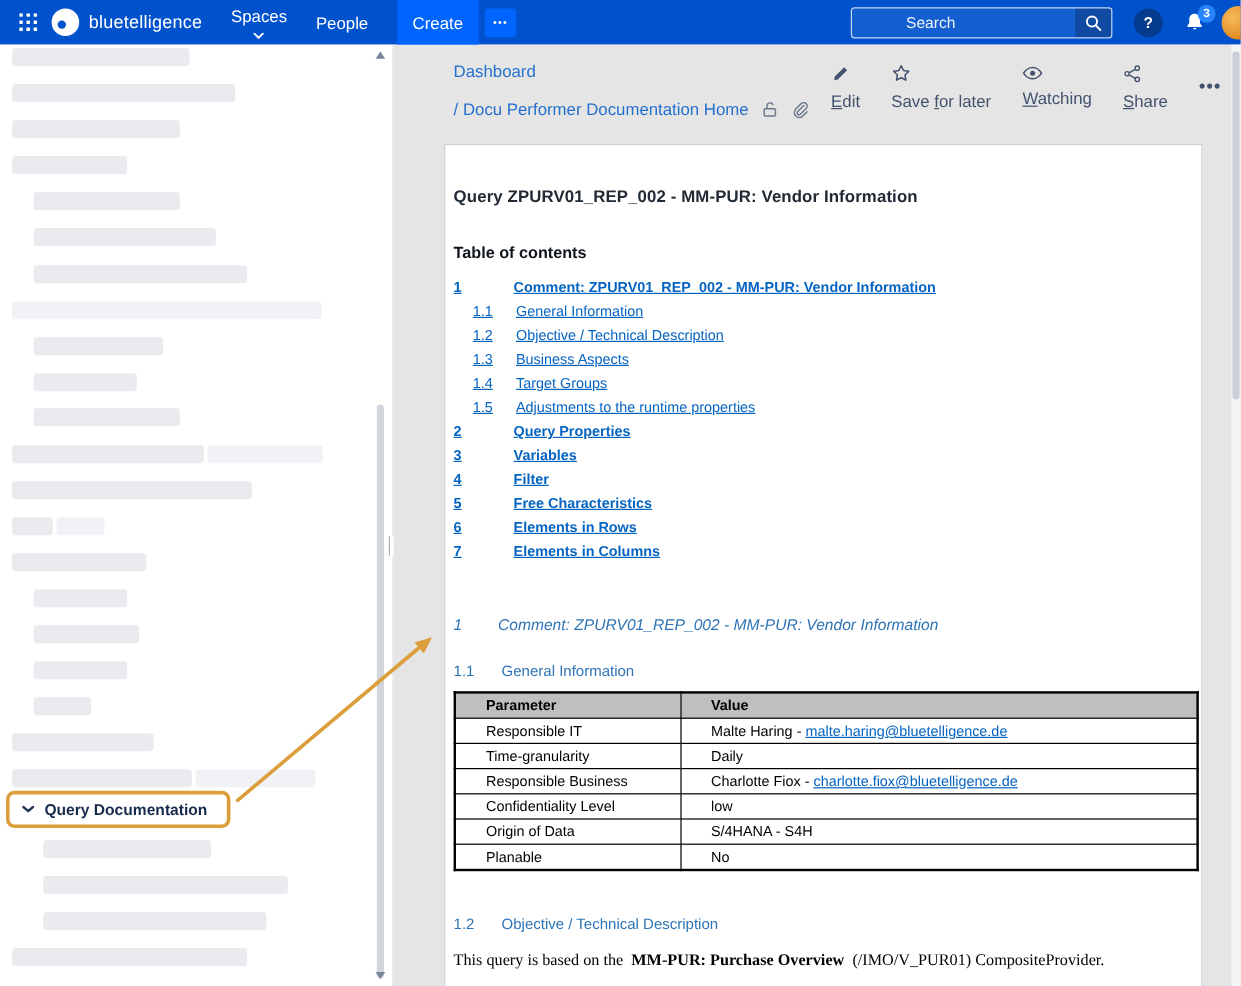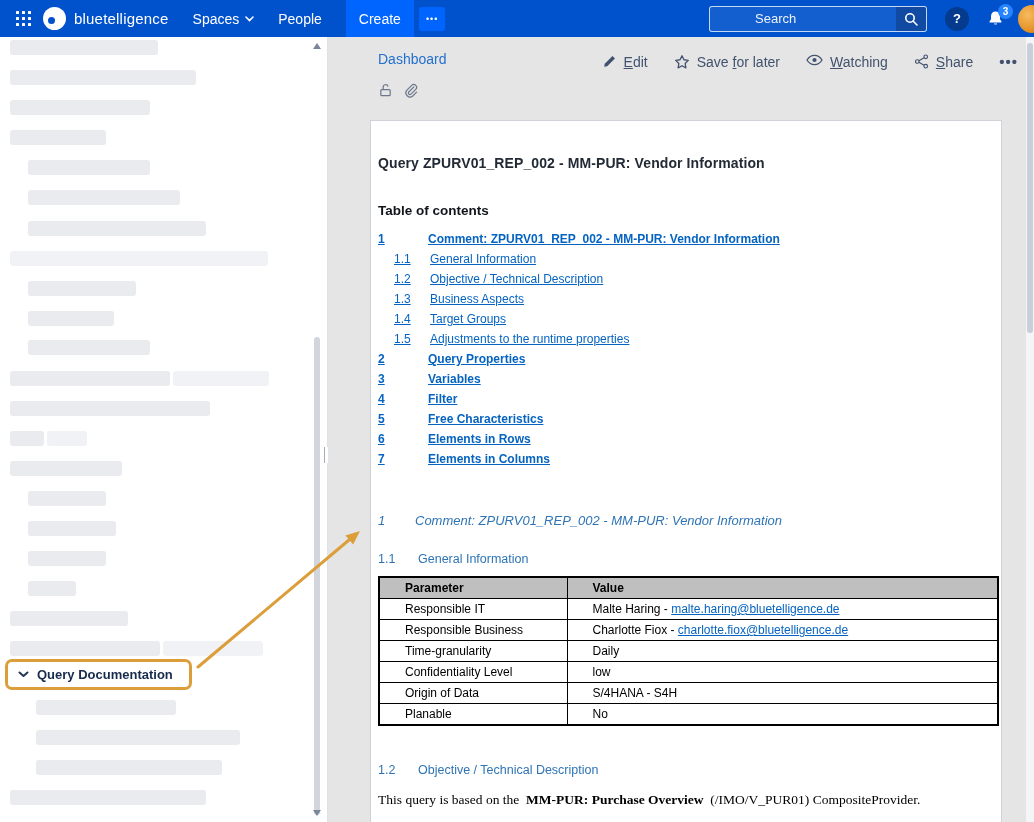--- a/index.html
+++ b/index.html
@@ -4,21 +4,21 @@
 <style>
   * { box-sizing: border-box; margin: 0; padding: 0; }
   html, body { width: 1034px; height: 822px; }
   body {
     position: relative;
     overflow: hidden;
     background: #fff;
     font-family: "Liberation Sans", sans-serif;
     color: #172B4D;
   }
-  button { background: none; border: none; font: inherit; color: inherit; cursor: pointer; }
+  button { background: none; border: none; font: inherit; color: inherit; cursor: pointer; flex-direction: column; }
   a { cursor: pointer; }
 
   
   .topnav {
     position: absolute; top: 0; left: 0; right: 0; height: 37px;
     background: var(--nav-blue, #0052CC);
     display: flex; align-items: center;
     padding-left: 10px;
     z-index: 40; overflow: hidden;
     color: #fff;
@@ -259,20 +259,21 @@
 
 <div class="divider">
   <span class="grip"></span>
 </div>
 
 <main class="content">
 
   <div class="crumbs">
     <a class="crumb">Dashboard</a>
     <div class="crumb-line2">
+      <a class="crumb">/ Docu Performer Documentation Home</a>
       <span class="mini-icon">
         <svg width="15" height="15" viewBox="0 0 16 16">
           <g stroke="#6B778C" stroke-width="1.3" fill="none">
             <rect x="3" y="7" width="10" height="6.5" rx="1"></rect>
             <path d="M5.5 7V4.6a2.7 2.7 0 0 1 5.3-.8"></path>
           </g>
         </svg>
       </span>
       <span class="mini-icon">
         <svg width="15" height="15" viewBox="0 0 16 16">
@@ -393,26 +394,26 @@
           <th>Parameter</th>
           <th>Value</th>
         </tr>
       </thead>
       <tbody>
         <tr>
           <td>Responsible IT</td>
           <td><span>Malte Haring - </span><a class="mail">malte.haring@bluetelligence.de</a></td>
         </tr>
         <tr>
+          <td>Time-granularity</td>
+          <td><span>Daily</span></td>
+        </tr>
+        <tr>
           <td>Responsible Business</td>
           <td><span>Charlotte Fiox - </span><a class="mail">charlotte.fiox@bluetelligence.de</a></td>
-        </tr>
-        <tr>
-          <td>Time-granularity</td>
-          <td><span>Daily</span></td>
         </tr>
         <tr>
           <td>Confidentiality Level</td>
           <td><span>low</span></td>
         </tr>
         <tr>
           <td>Origin of Data</td>
           <td><span>S/4HANA - S4H</span></td>
         </tr>
         <tr>

